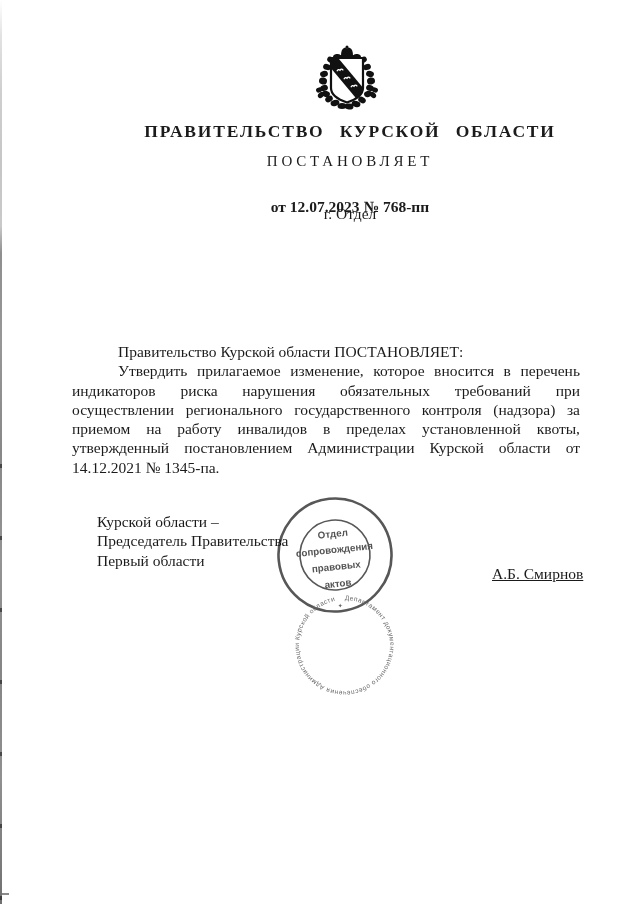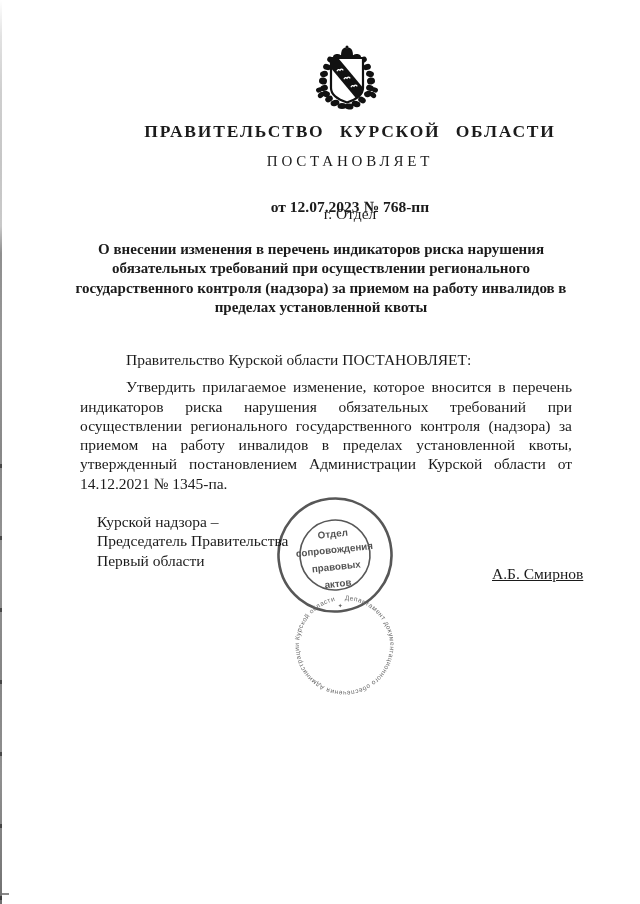--- a/index.html
+++ b/index.html
@@ -37,21 +37,21 @@
   .city{top:205px;font-size:15.5px;}
 
   .doc-title{
     left:58px;right:56px;top:240px;
     text-align:center;font-weight:bold;font-size:15px;line-height:19.4px;
   }
   .body-text{
     left:72px;right:60px;top:342px;
     font-size:15.5px;line-height:19.3px;text-align:justify;
   }
-  .body-text p{margin:8px;text-indent:46px;}
+  .body-text p{margin:0;text-indent:46px;}
 
   .sig-block{left:97px;top:512px;font-size:15.5px;line-height:19.3px;}
   .sig-name{left:492px;top:565px;font-size:15.5px;text-decoration:underline;}
 
   .stamp{left:264px;top:484px;width:142px;height:142px;transform:rotate(-6deg);opacity:.93;mix-blend-mode:multiply;}
   .stamp svg{display:block;width:100%;height:100%;overflow:visible;}
   .stamp .ring{fill:none;stroke:#4a4a4a;}
   .stamp .ring-text{font-family:"Liberation Sans","DejaVu Sans",sans-serif;font-size:6.6px;fill:#5c5c5c;letter-spacing:.4px;}
   .stamp .center-line{font-family:"Liberation Sans","DejaVu Sans",sans-serif;font-weight:bold;font-size:9.8px;fill:#474747;text-anchor:middle;}
   .stamp .mark{font-size:6px;fill:#5c5c5c;text-anchor:middle;}
@@ -114,29 +114,28 @@
         </g>
       </g>
     </svg>
   </div>
 
   <div class="abs center-col authority">ПРАВИТЕЛЬСТВО КУРСКОЙ ОБЛАСТИ</div>
   <div class="abs center-col doc-type">ПОСТАНОВЛЯЕТ</div>
   <div class="abs center-col date-line">от 12.07.2023 № 768-пп</div>
   <div class="abs center-col city">г. Отдел</div>
 
-  <div class="abs doc-title">О внесении изменения в перечень индикаторов риска нарушения обязательных требований при осуществлении регионального государственного контроля (надзора) за приемом на работу инвалидов в пределах установленной квоты</div>
 
   <div class="abs body-text">
     <p>Правительство Курской области ПОСТАНОВЛЯЕТ:</p>
     <p>Утвердить прилагаемое изменение, которое вносится в перечень индикаторов риска нарушения обязательных требований при осуществлении регионального государственного контроля (надзора) за приемом на работу инвалидов в пределах установленной квоты, утвержденный постановлением Администрации Курской области от 14.12.2021 № 1345-па.</p>
   </div>
 
   <div class="abs sig-block">
-    <div>Курской надзора –</div>
+    <div>Курской области –</div>
     <div>Председатель Правительства</div>
     <div>Первый области</div>
   </div>
 
   <div class="abs sig-name">А.Б. Смирнов</div>
 
   <div class="abs stamp">
     <svg viewBox="0 0 142 142" xmlns="http://www.w3.org/2000/svg" aria-hidden="true">
       <circle class="ring" cx="71" cy="71" r="56.5" stroke-width="2.6"></circle>
       <circle class="ring" cx="71" cy="71" r="35" stroke-width="1.6"></circle>

